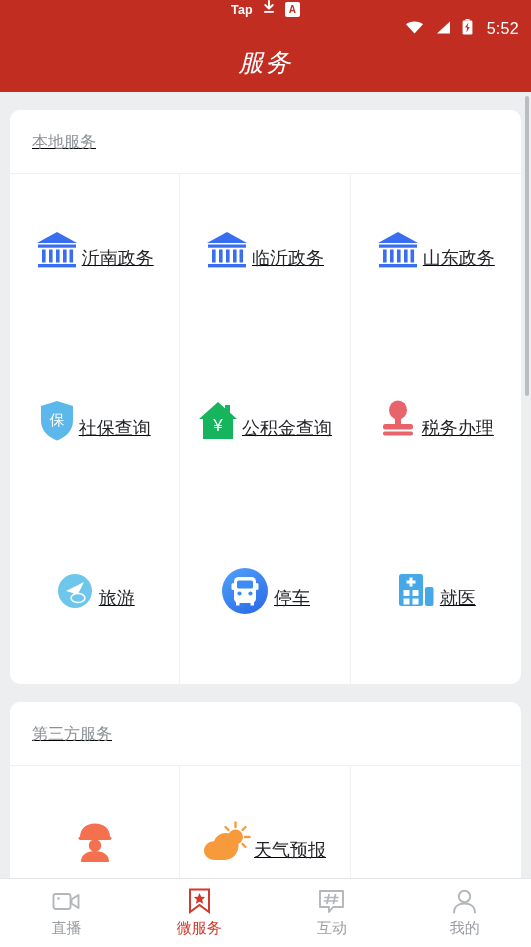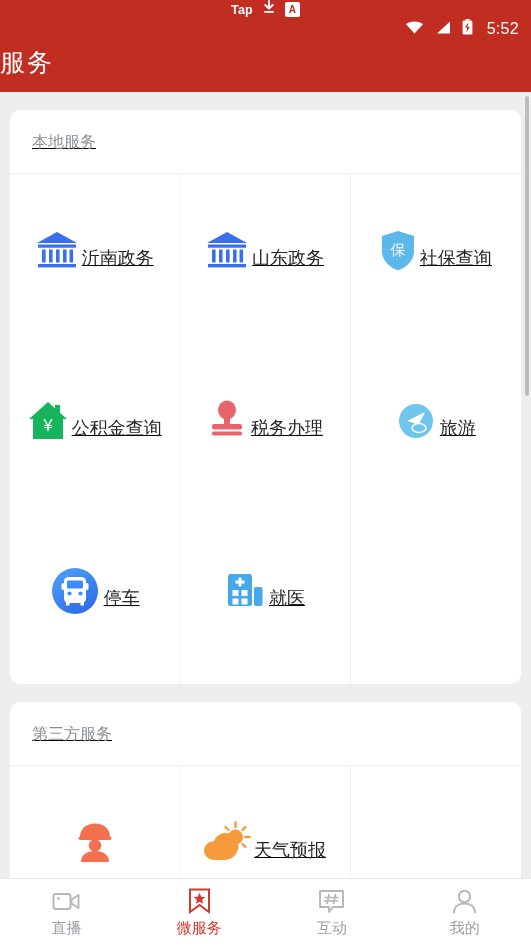--- a/index.html
+++ b/index.html
@@ -62,21 +62,22 @@
     justify-content: center;
     line-height: 1;
   }
 
   
   .titlebar {
     height: 60px;
     background: #c22d22;
     display: flex;
     align-items: center;
-    justify-content: flex-start;
+    justify-content: center;
+    font-style: italic;
   }
   .titlebar .title {
     color: #ffffff;
     font-size: 25px;
     letter-spacing: 2px;
   }
 
   
   .content {
     position: absolute;
@@ -244,20 +245,35 @@
             <rect x="15" y="20.5" width="3.6" height="13" fill="#3a6ef0"></rect>
             <rect x="22" y="20.5" width="3.6" height="13" fill="#3a6ef0"></rect>
             <rect x="29" y="20.5" width="3.6" height="13" fill="#3a6ef0"></rect>
             <rect x="35.5" y="20.5" width="3.6" height="13" fill="#3a6ef0"></rect>
             <rect x="4" y="35" width="38" height="3.4" fill="#3a6ef0"></rect>
           </svg>
         </div>
         <div class="cell-label">沂南政务</div>
       </div>
 
+      <div class="cell">
+        <div class="icon-wrap">
+          <svg width="46" height="44" viewBox="0 0 46 44">
+            <path d="M23 3 L43 14 L3 14 Z" fill="#3a6ef0"></path>
+            <rect x="4" y="15.5" width="38" height="3.2" fill="#3a6ef0"></rect>
+            <rect x="8" y="20.5" width="3.6" height="13" fill="#3a6ef0"></rect>
+            <rect x="15" y="20.5" width="3.6" height="13" fill="#3a6ef0"></rect>
+            <rect x="22" y="20.5" width="3.6" height="13" fill="#3a6ef0"></rect>
+            <rect x="29" y="20.5" width="3.6" height="13" fill="#3a6ef0"></rect>
+            <rect x="35.5" y="20.5" width="3.6" height="13" fill="#3a6ef0"></rect>
+            <rect x="4" y="35" width="38" height="3.4" fill="#3a6ef0"></rect>
+          </svg>
+        </div>
+        <div class="cell-label">临沂政务</div>
+      </div>
 
       <div class="cell">
         <div class="icon-wrap">
           <svg width="46" height="44" viewBox="0 0 46 44">
             <path d="M23 3 L43 14 L3 14 Z" fill="#3a6ef0"></path>
             <rect x="4" y="15.5" width="38" height="3.2" fill="#3a6ef0"></rect>
             <rect x="8" y="20.5" width="3.6" height="13" fill="#3a6ef0"></rect>
             <rect x="15" y="20.5" width="3.6" height="13" fill="#3a6ef0"></rect>
             <rect x="22" y="20.5" width="3.6" height="13" fill="#3a6ef0"></rect>
             <rect x="29" y="20.5" width="3.6" height="13" fill="#3a6ef0"></rect>

